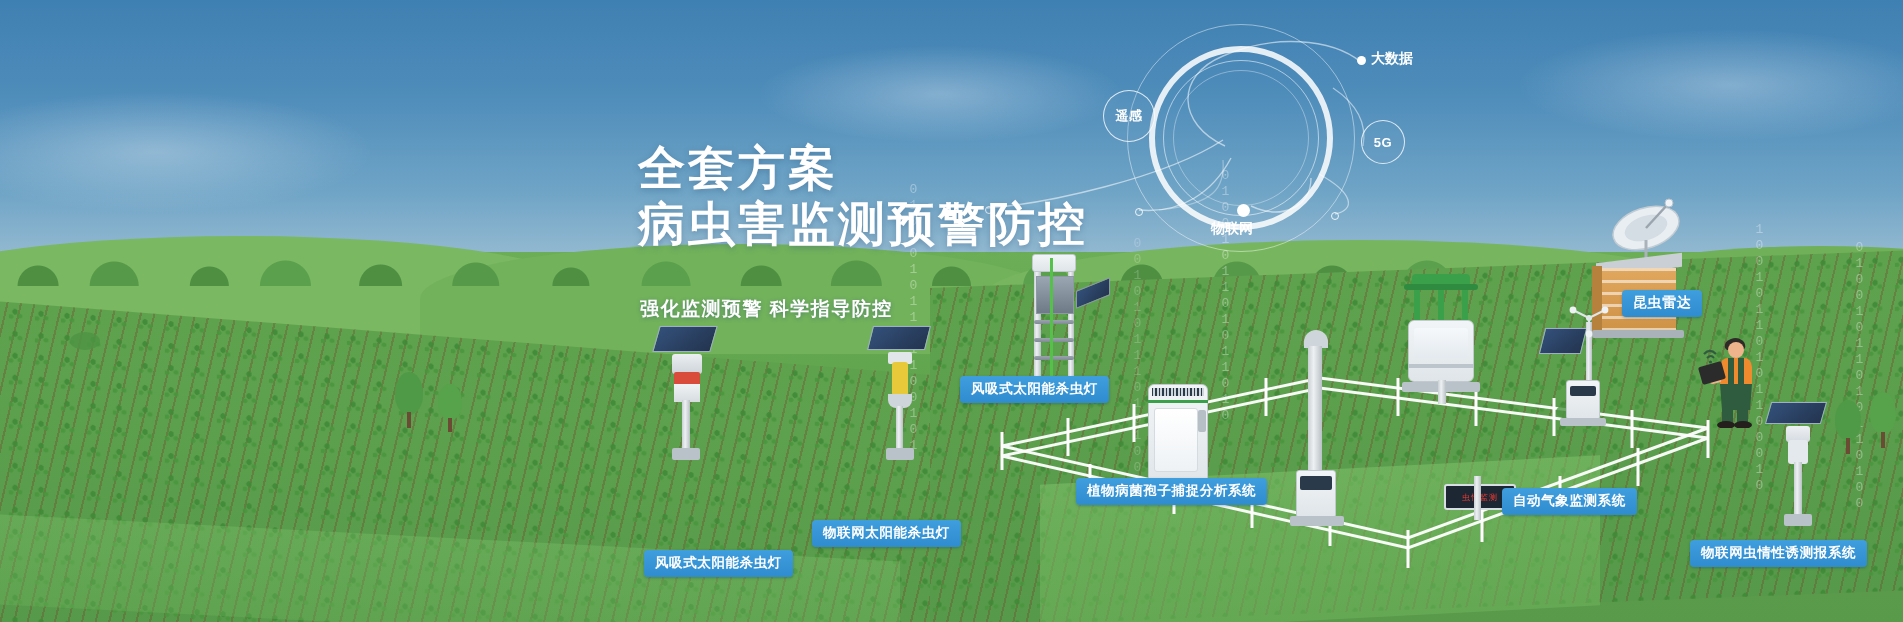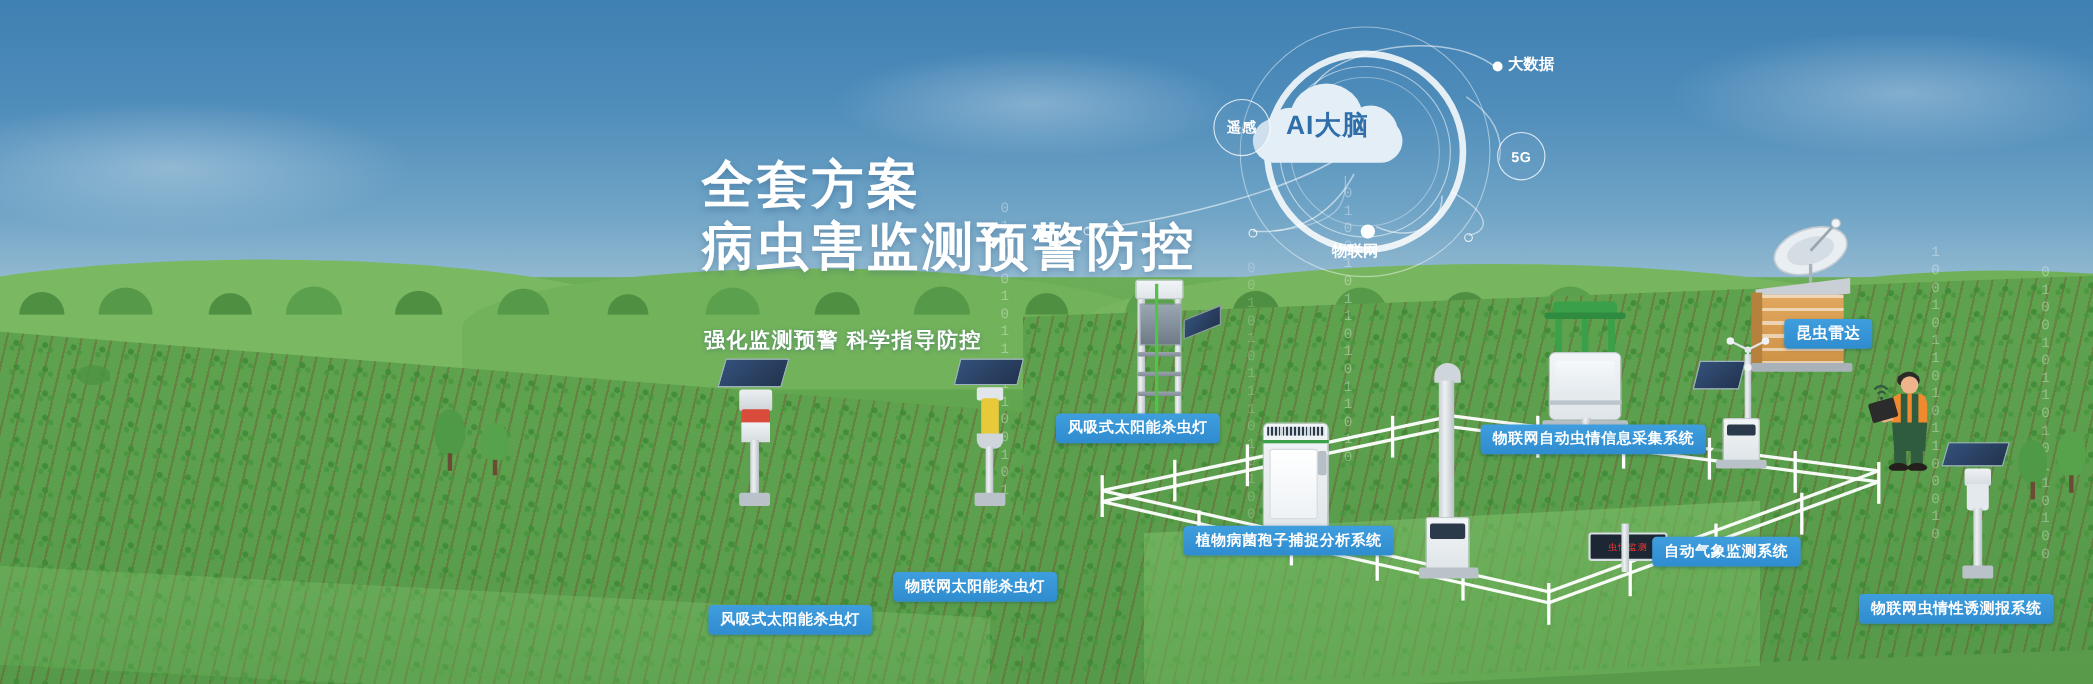--- a/index.html
+++ b/index.html
@@ -207,27 +207,20 @@
       <path d="M206,150 C206,180 176,192 146,178" stroke="rgba(255,255,255,.55)" stroke-width="1.4" fill="none"></path>
       <path d="M214,146 C250,166 250,182 230,186" stroke="rgba(255,255,255,.5)" stroke-width="1.3" fill="none"></path>
       <path d="M228,60 C252,76 262,96 258,118" stroke="rgba(255,255,255,.5)" stroke-width="1.3" fill="none"></path>
     </svg>
 
     <div class="ring thin" style="left:22px;top:-4px;width:228px;height:228px;"></div>
     <div class="ring thick" style="left:44px;top:18px;width:184px;height:184px;"></div>
     <div class="ring thin" style="left:58px;top:32px;width:156px;height:156px;border-color:rgba(255,255,255,.55);"></div>
     <div class="ring thin" style="left:68px;top:42px;width:136px;height:136px;border-color:rgba(255,255,255,.35);"></div>
 
-    <div class="cloud-icon">
-      <div class="lobe" style="left:10px;top:24px;width:48px;height:48px;"></div>
-      <div class="lobe" style="left:34px;top:2px;width:66px;height:62px;"></div>
-      <div class="lobe" style="left:82px;top:22px;width:50px;height:50px;"></div>
-      <div class="base"></div>
-      <div class="ai-text">AI大脑</div>
-    </div>
 
     <div class="bubble" style="left:-2px;top:62px;width:52px;height:52px;">
       <span>遥感</span>
     </div>
     <div class="bubble" style="left:256px;top:92px;width:44px;height:44px;">
       <span>5G</span>
     </div>
 
     <div class="node-dot" style="left:252px;top:28px;"></div>
     <div class="node-label" style="left:266px;top:22px;">大数据</div>
@@ -321,21 +314,20 @@
     <div style="position:absolute;left:4px;top:10px;width:74px;height:6px;background:#2f8b40;border-radius:3px;"></div>
     <div style="position:absolute;left:14px;top:16px;width:6px;height:30px;background:#3aa04a;"></div>
     <div style="position:absolute;left:38px;top:16px;width:6px;height:30px;background:#3aa04a;"></div>
     <div style="position:absolute;left:62px;top:16px;width:6px;height:30px;background:#3aa04a;"></div>
     <div class="box-w" style="left:8px;top:46px;width:66px;height:62px;border-radius:6px;"></div>
     <div style="position:absolute;left:14px;top:54px;width:54px;height:30px;background:linear-gradient(180deg,#f6f9fb,#e4eaef);border-radius:3px;"></div>
     <div style="position:absolute;left:8px;top:90px;width:66px;height:4px;background:#bcc5cc;"></div>
     <div class="base-plate" style="left:2px;top:108px;width:78px;height:10px;"></div>
     <div class="pole" style="left:38px;top:106px;width:8px;height:24px;"></div>
   </div>
-  <div class="badge" style="left:1346px;top:386px;">物联网自动虫情信息采集系统</div>
 
   <div class="eq" style="left:1588px;top:206px;width:110px;height:146px;">
     <svg width="110" height="70" style="position:absolute;left:10px;top:-6px;overflow:visible;">
       <ellipse cx="48" cy="28" rx="34" ry="20" fill="#e9eef2" stroke="#c3ccd3" stroke-width="1.5" transform="rotate(-18 48 28)"></ellipse>
       <ellipse cx="48" cy="28" rx="22" ry="12" fill="#d4dde3" transform="rotate(-18 48 28)"></ellipse>
       <line x1="48" y1="28" x2="70" y2="4" stroke="#9aa5ae" stroke-width="2.5"></line>
       <circle cx="71" cy="3" r="4" fill="#f1f4f6" stroke="#b9c2c9" stroke-width="1"></circle>
       <line x1="48" y1="40" x2="48" y2="58" stroke="#aab3ba" stroke-width="3"></line>
     </svg>
     <div style="position:absolute;left:8px;top:52px;width:86px;height:14px;background:#c9cfd4;transform:skewY(-7deg);"></div>

